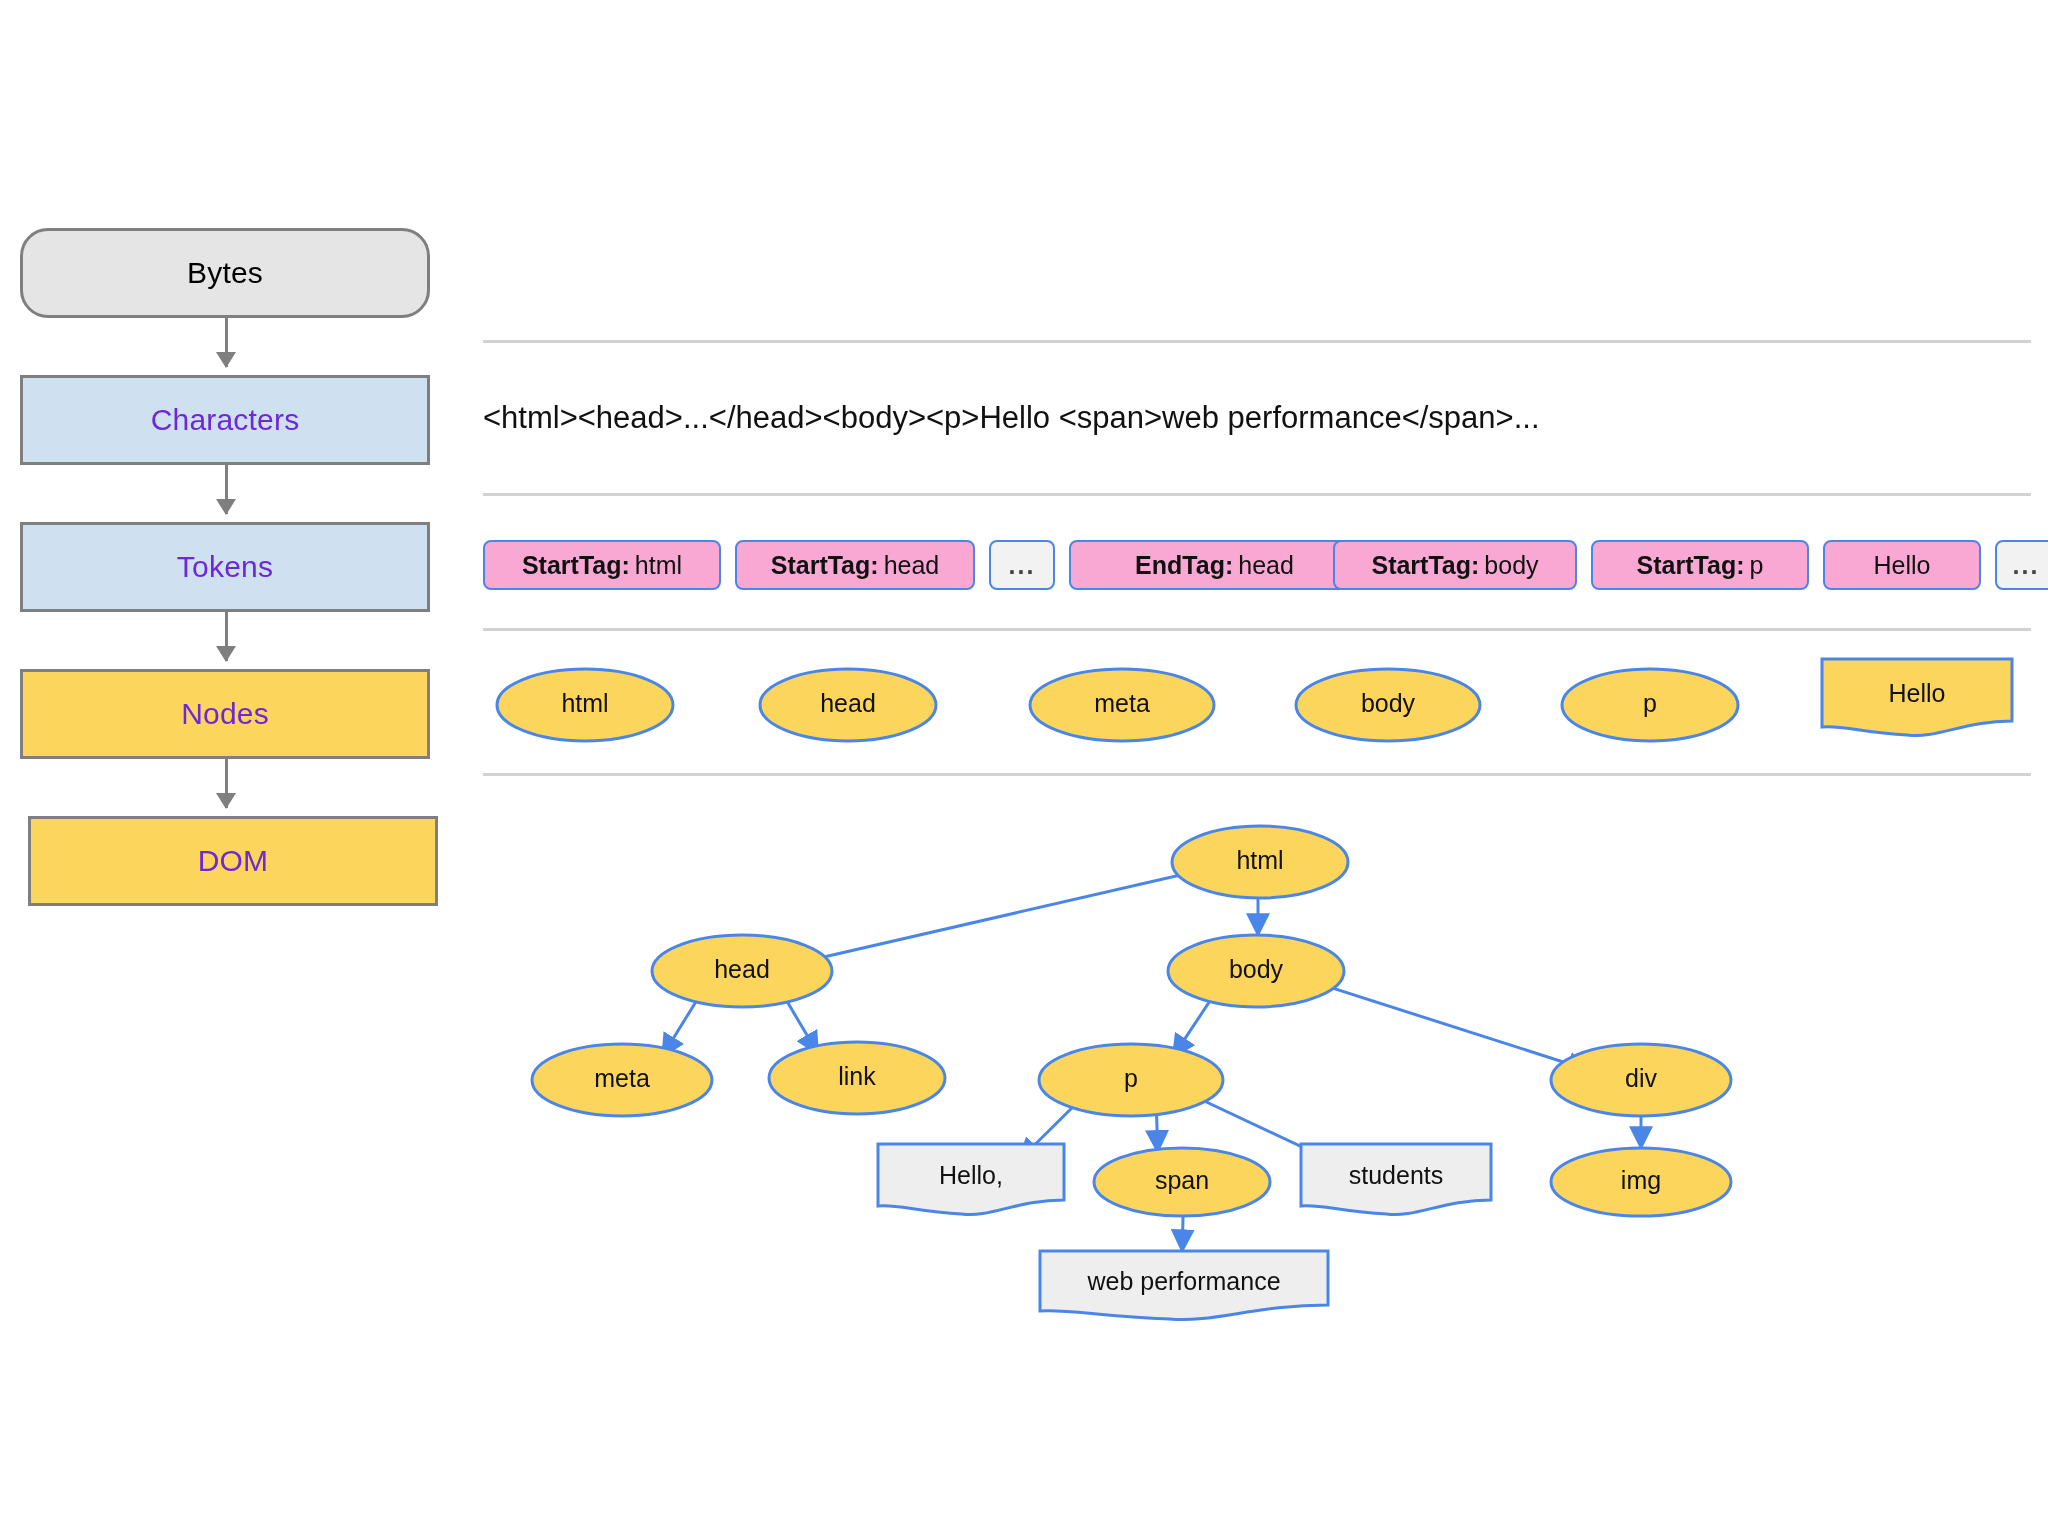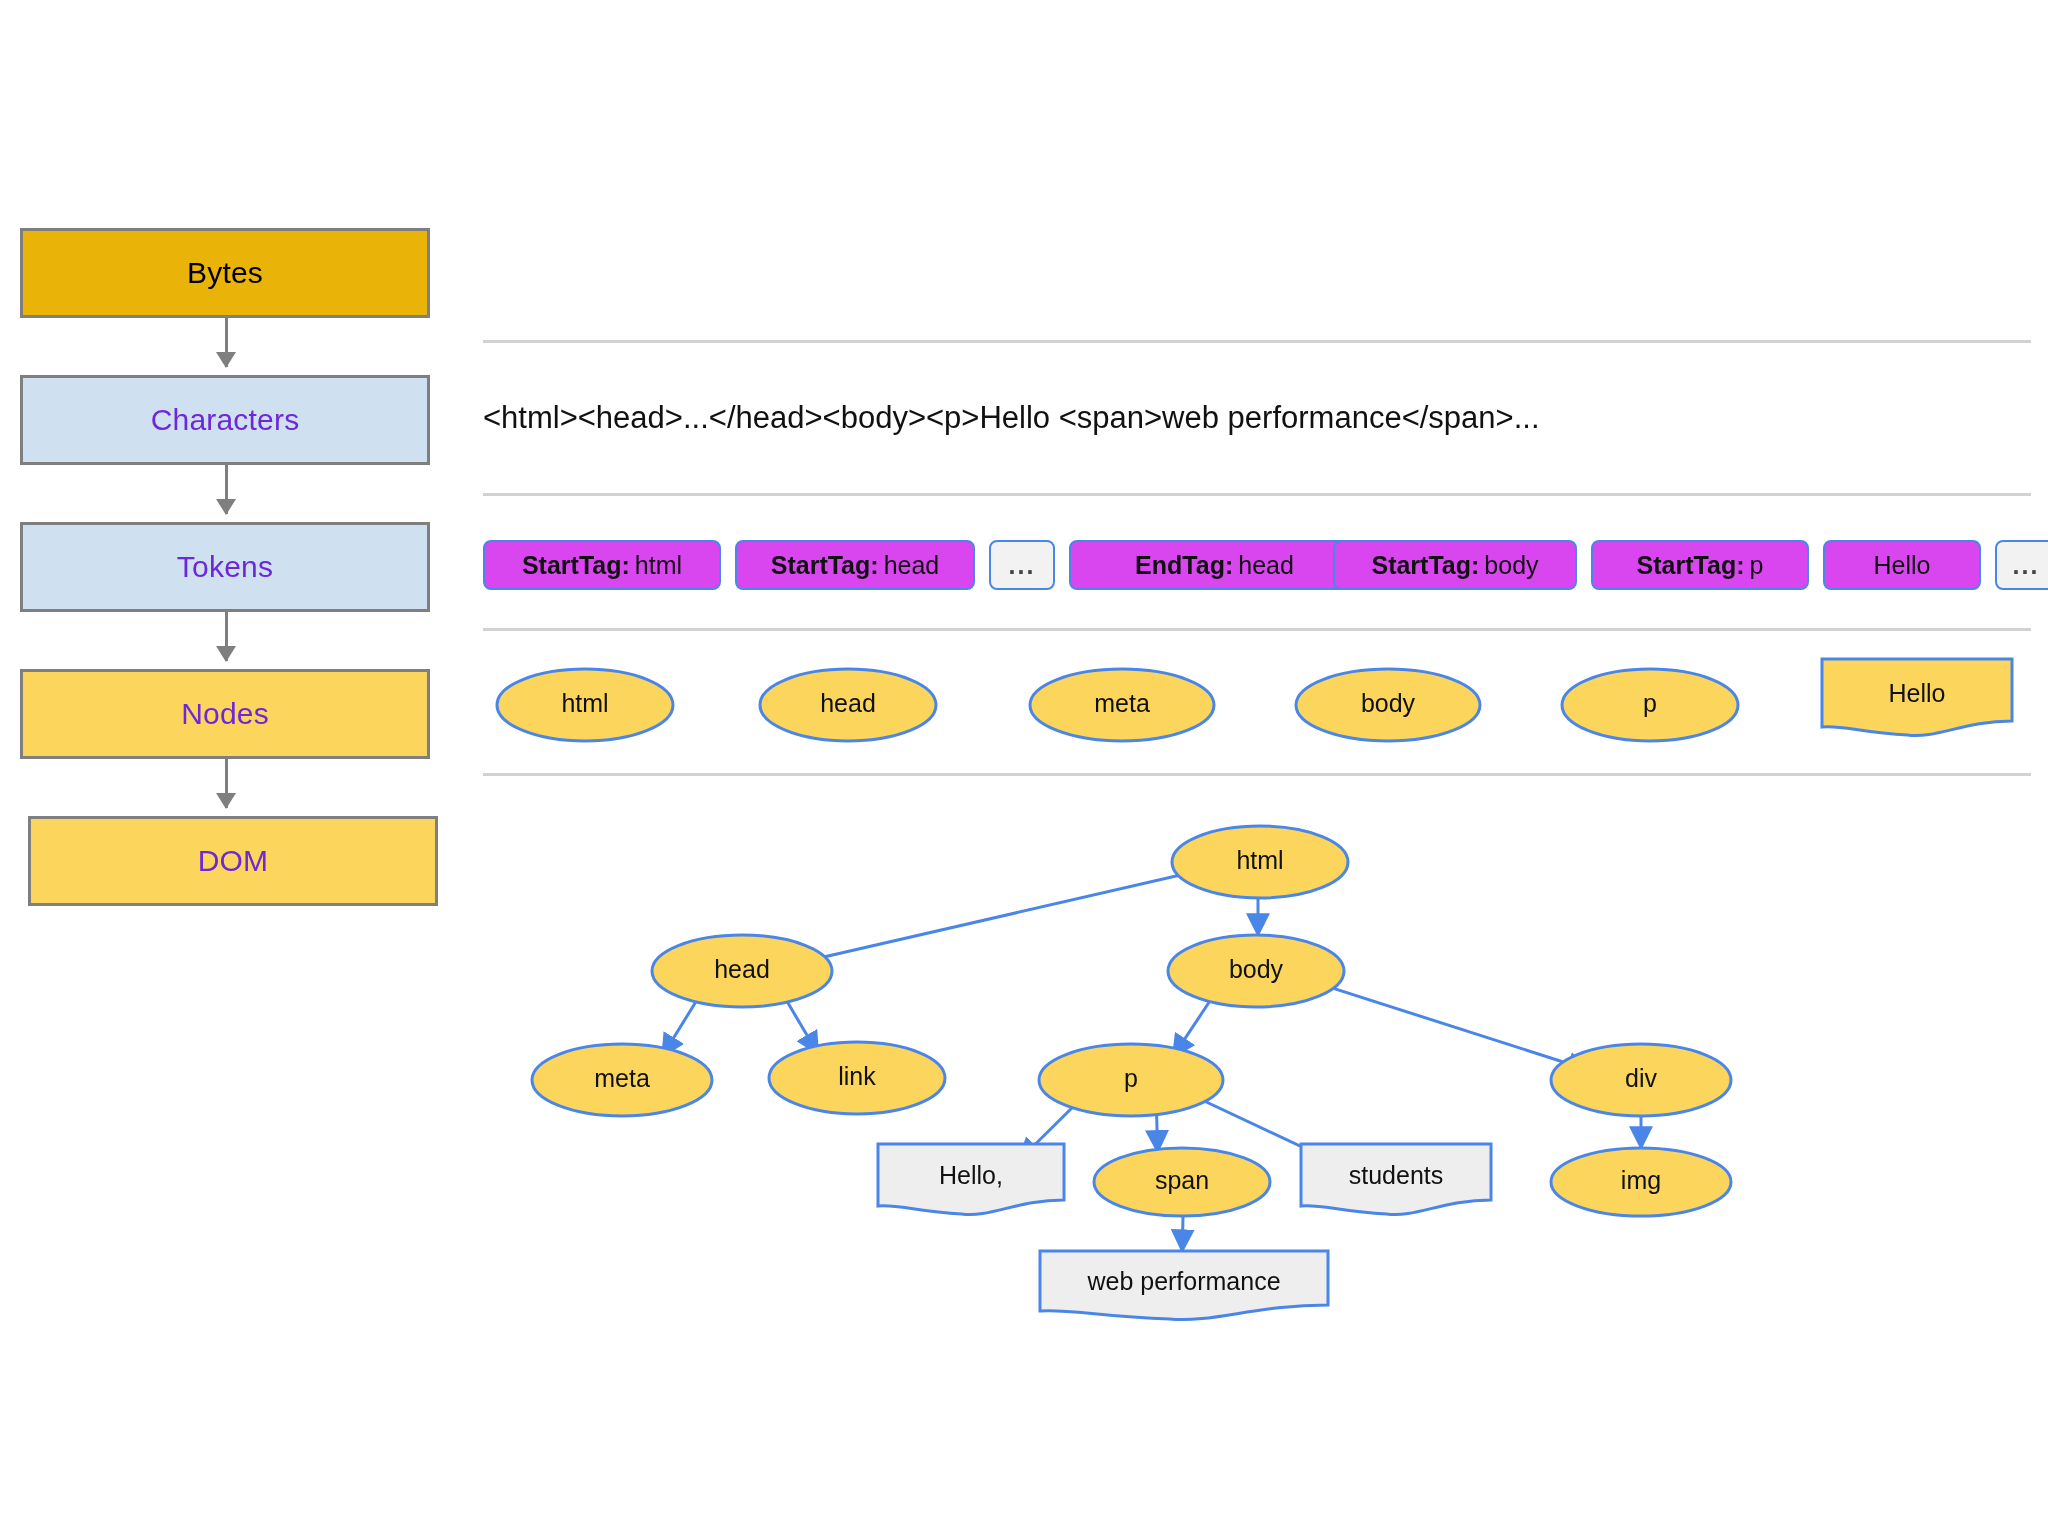--- a/index.html
+++ b/index.html
@@ -15,21 +15,21 @@
   
   .pipe-box{
     position:absolute;
     width:410px;height:90px;
     border:3px solid #7f7f7f;
     box-sizing:border-box;
     display:flex;align-items:center;justify-content:center;
     font-size:30px;color:#6d28d9;
     letter-spacing:.2px;
   }
-  .pipe-box.green{background:#eab308;border-color:#7f7f7f;color:#000;}
+  .pipe-box.green{background:#e5e5e5;border-color:#7f7f7f;color:#000;border-radius:28px;}
   .pipe-box.blue{background:#cfe0f0;}
   .pipe-box.yellow{background:#fcd55c;}
 
   .pipe-arrow{position:absolute;width:3px;background:#7f7f7f;left:225px;}
   .pipe-arrow:after{
     content:"";position:absolute;left:-9px;bottom:-1px;
     width:0;height:0;
     border-left:10px solid transparent;
     border-right:10px solid transparent;
     border-top:16px solid #7f7f7f;
@@ -47,21 +47,21 @@
 
   
   #chars-text{
     position:absolute;left:483px;top:400px;
     font-size:31px;font-weight:normal;color:#111;white-space:nowrap;
   }
 
   
   .token{
     position:absolute;top:540px;height:50px;
-    background:#d946ef;border:2.5px solid #4a86e8;border-radius:8px;
+    background:#f9a8d4;border:2.5px solid #4a86e8;border-radius:8px;
     box-sizing:border-box;
     display:flex;align-items:center;justify-content:center;
     font-size:25px;color:#111;white-space:nowrap;padding:0 10px;
   }
   .token b{font-weight:bold;margin-right:5px;}
   .token.ellipsis{background:#f2f2f2;font-weight:bold;letter-spacing:2px;color:#444;}
 
   
   svg#graphics{position:absolute;left:0;top:0;width:2048px;height:1536px;pointer-events:none;}
   .nlabel{

